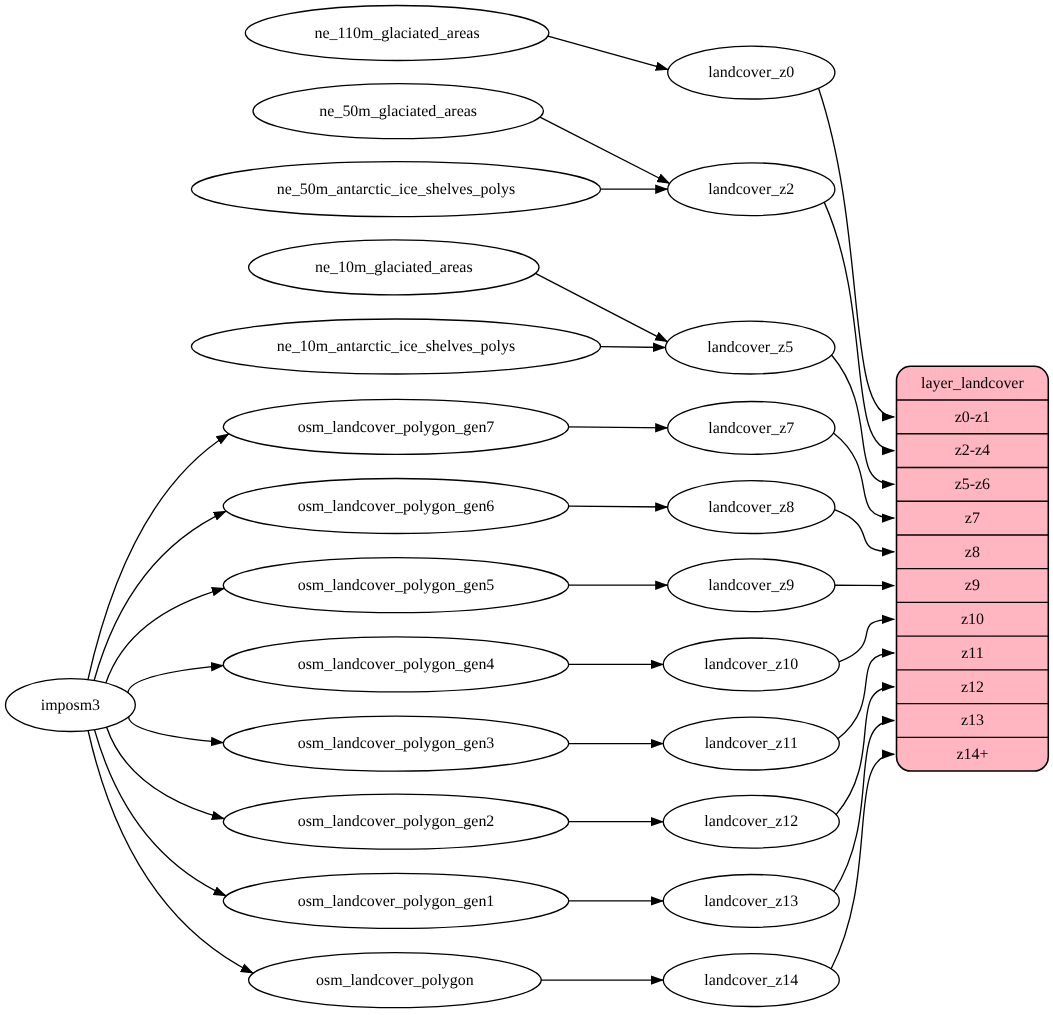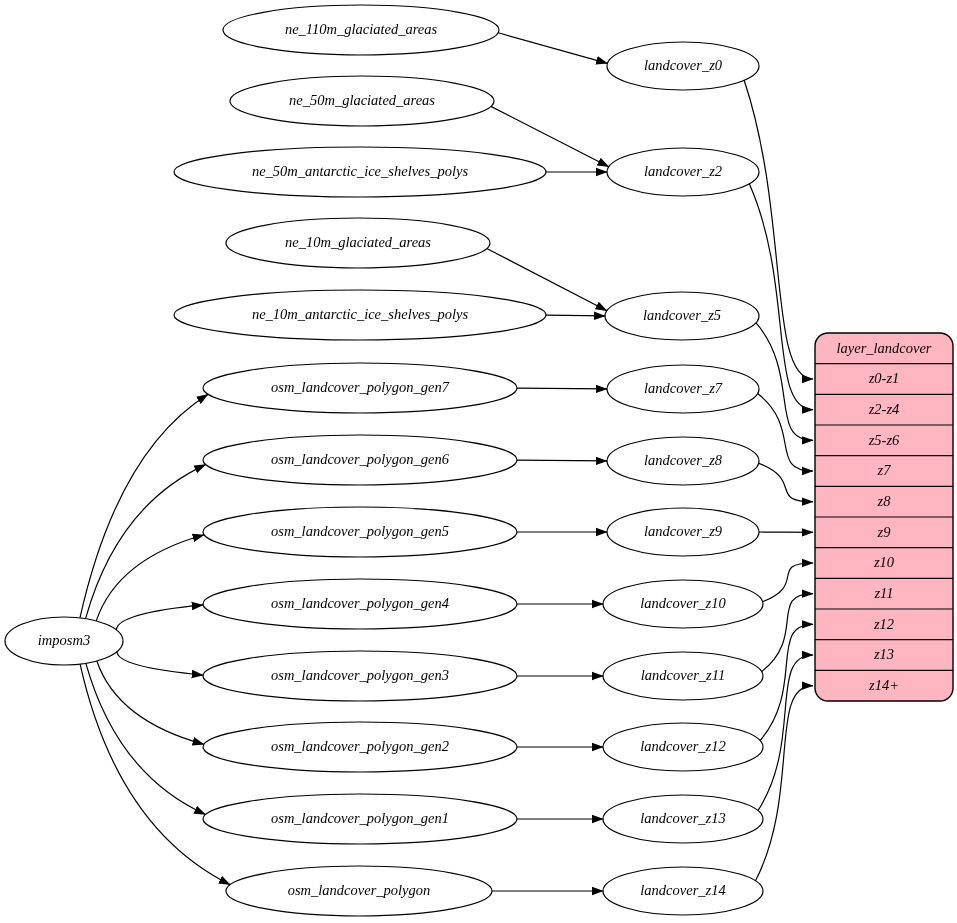--- a/index.html
+++ b/index.html
@@ -6,21 +6,20 @@
     margin: 0;
     padding: 0;
     background: #ffffff;
   }
   #canvas-wrap {
     position: relative;
     width: 957px;
     height: 923px;
     background: #ffffff;
     font-family: "Liberation Serif", "DejaVu Serif", serif;
-    font-style: italic;
   }
   svg text {
     font-family: "Liberation Serif", "DejaVu Serif", serif;
     font-size: 14.5px;
     fill: #000000;
   }
 </style>
 </head>
 <body>
 

